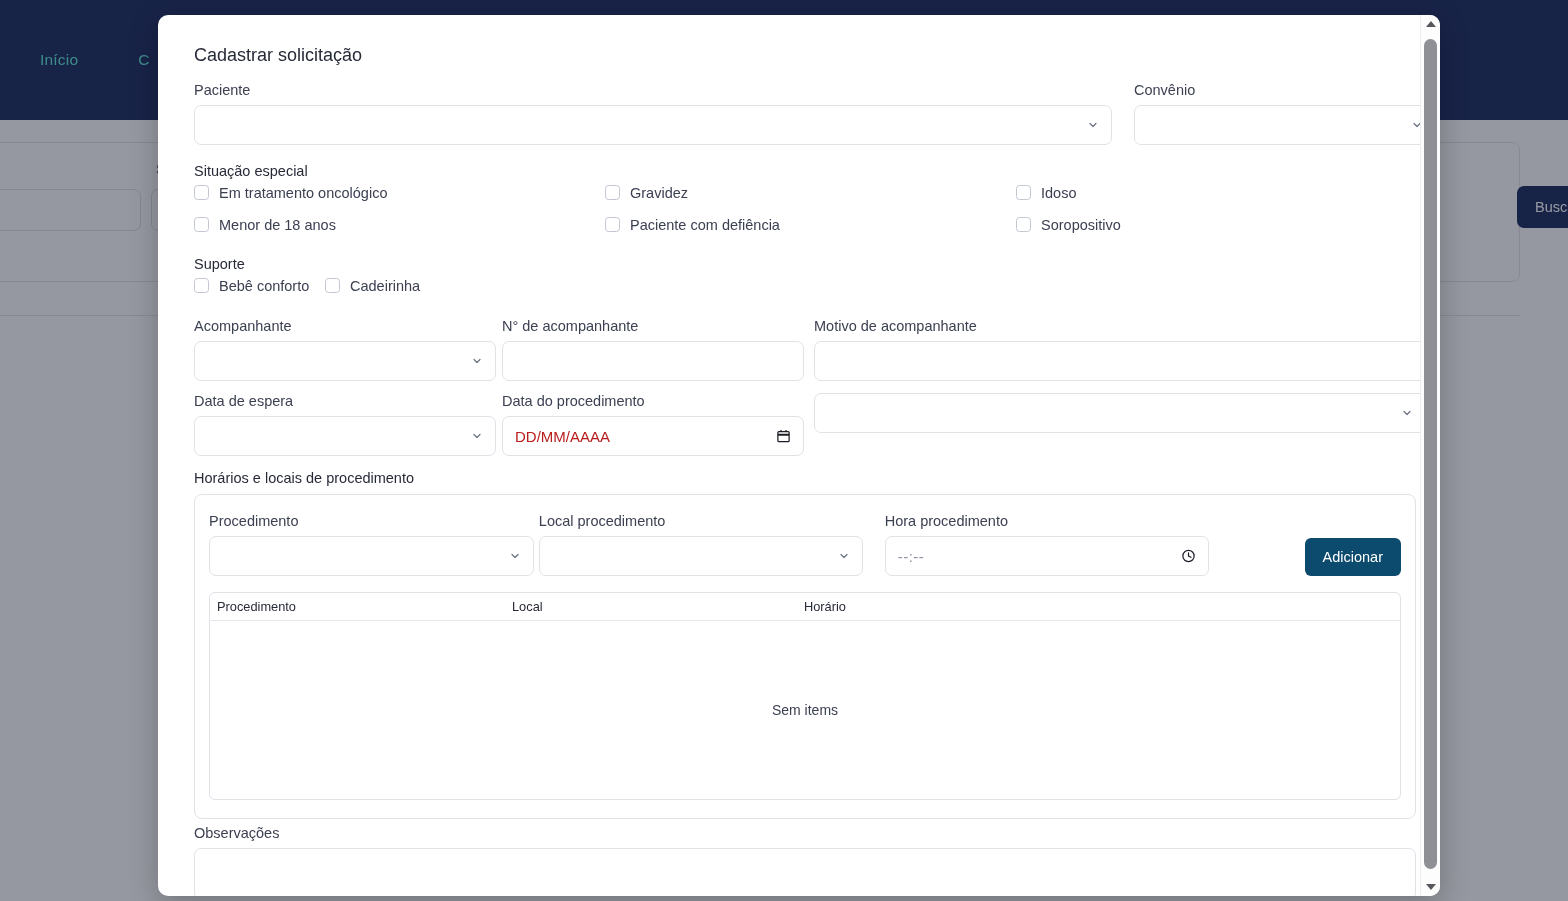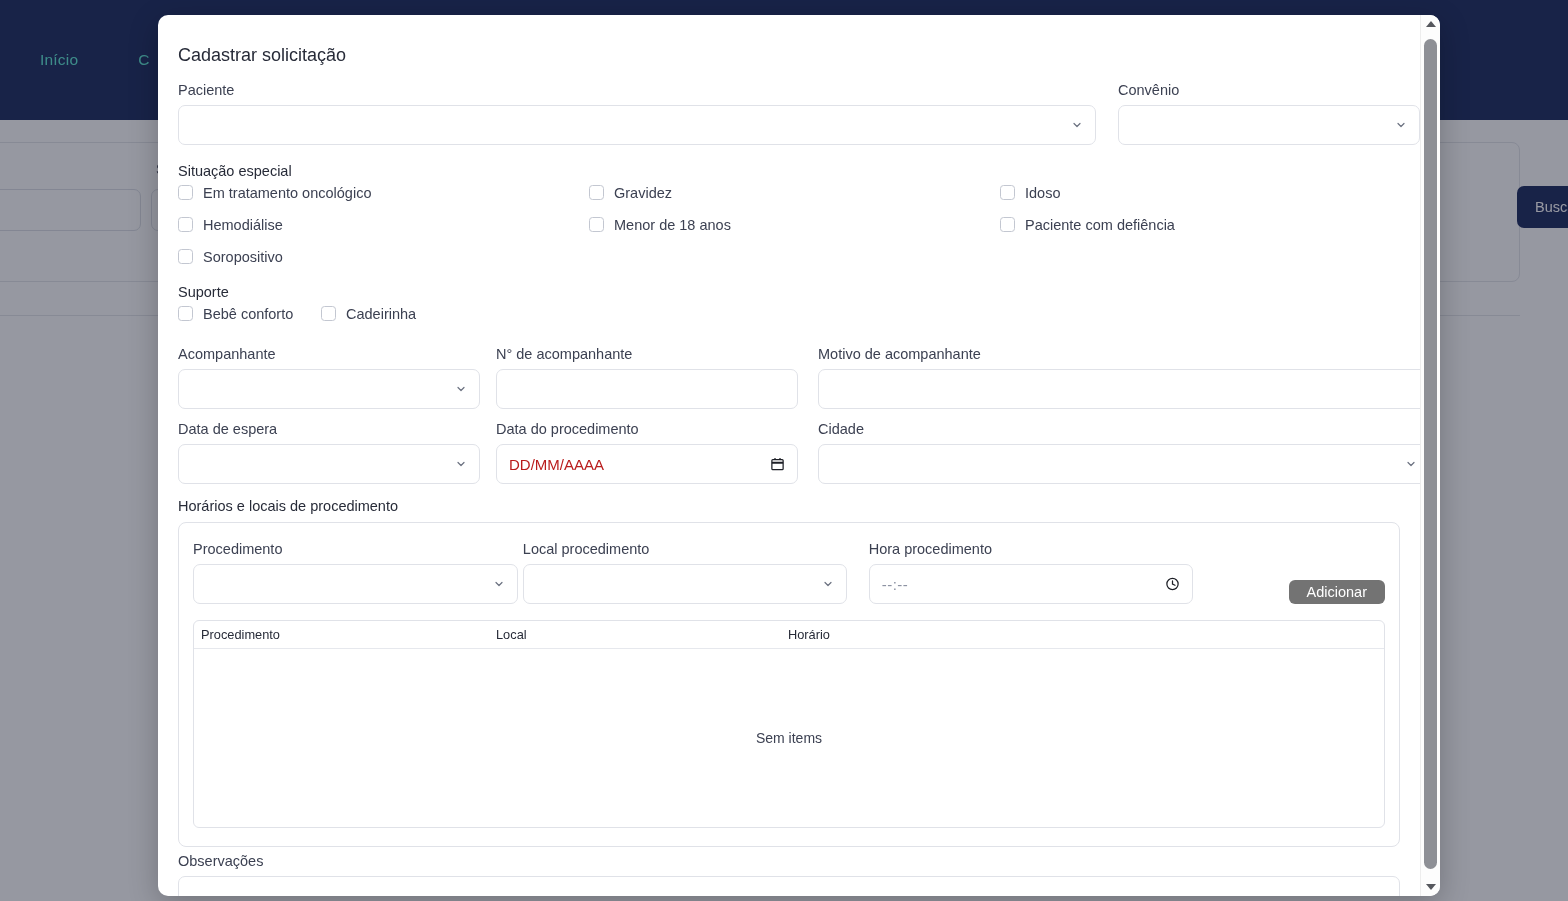--- a/index.html
+++ b/index.html
@@ -86,21 +86,21 @@
     position: absolute;
     left: 158px; top: 15px;
     width: 1282px; height: 881px;
     background: #ffffff;
     border-radius: 10px;
     overflow: hidden;
     box-shadow: 0 8px 30px rgba(0,0,0,.24);
   }
   #modal-scroll-area {
     position: absolute;
-    left: 0; top: 0;
+    left: 16px; top: 0;
     width: 1262px; height: 881px;
     overflow: hidden;
     padding: 18px 20px 0 20px;
   }
   #modal-title {
     font-size: 18px;
     color: #272b38;
     margin: 12px 0 0 0;
     font-weight: 400;
   }
@@ -168,27 +168,27 @@
     border: 1px solid #c3c7d1;
     border-radius: 3.5px;
     background: #fff;
     flex: none;
   }
   .chk-text {
     font-size: 14.5px; color: #3c4152;
   }
 
   #suporte-block { margin-top: 7px; }
-  .chk-inline { display: flex; align-items: center; gap: 12px; }
+  .chk-inline { display: flex; align-items: center; gap: 0; }
   .chk-inline .chk-item:first-child { width: 131px; }
 
   .grid-3 {
     display: grid;
     grid-template-columns: 302px 306px 612px;
-    gap: 0 16px;
+    gap: 0 6px;
     margin-top: 12px;
   }
   .grid-3 > div { padding-right: 0; }
   .g3-a { width: 302px; }
   .g3-b { width: 302px; }
   .g3-c { width: 612px; }
 
   
   #proc-panel {
     margin-top: 8px;
@@ -199,22 +199,22 @@
   #proc-top {
     display: flex;
     align-items: flex-end;
     gap: 0;
   }
   #proc-top .pc-1 { width: 342px; }
   #proc-top .pc-2 { width: 341px; margin-left: 5px; }
   #proc-top .pc-3 { width: 341px; margin-left: 22px; }
   #proc-top .pc-btn { margin-left: 96px; }
   #adicionar-btn {
-    height: 24px; padding: 0 18px;
-    background: #737373;
+    height: 38px; padding: 0 18px;
+    background: #0c4a6e;
     color: #fff; border: none; border-radius: 6px;
     font-size: 14.5px;
     font-family: "Liberation Sans", sans-serif;
     cursor: pointer;
   }
 
   #proc-table {
     margin-top: 16px;
     border: 1px solid #e0e2e8;
     border-radius: 6px;
@@ -344,24 +344,20 @@
           <span class="chk-box"></span>
           <span class="chk-text">Gravidez</span>
         </div>
         <div class="chk-item">
           <span class="chk-box"></span>
           <span class="chk-text">Idoso</span>
         </div>
 
         <div class="chk-item">
           <span class="chk-box"></span>
-          <span class="chk-text">Hemodiálise</span>
-        </div>
-        <div class="chk-item">
-          <span class="chk-box"></span>
           <span class="chk-text">Menor de 18 anos</span>
         </div>
         <div class="chk-item">
           <span class="chk-box"></span>
           <span class="chk-text">Paciente com defiência</span>
         </div>
 
         <div class="chk-item">
           <span class="chk-box"></span>
           <span class="chk-text">Soropositivo</span>
@@ -425,21 +421,20 @@
           <span class="ph">DD/MM/AAAA</span>
           <svg class="trail-icon" viewBox="0 0 24 24" fill="none" stroke="#1d1f26" stroke-width="2">
             <rect x="3" y="5" width="18" height="16" rx="1.5"></rect>
             <line x1="3" y1="10" x2="21" y2="10" stroke-width="3"></line>
             <line x1="8" y1="2.5" x2="8" y2="5.5"></line>
             <line x1="16" y1="2.5" x2="16" y2="5.5"></line>
           </svg>
         </div>
       </div>
       <div class="g3-c">
-        <label class="field-label">Cidade</label>
         <div class="ctl">
           <span class="ph"></span>
           <svg class="chev" viewBox="0 0 24 24" fill="none" stroke="#6b7180" stroke-width="2.4" stroke-linecap="round" stroke-linejoin="round">
               <polyline points="6 9 12 15 18 9"></polyline>
             </svg>
         </div>
       </div>
     </div>
 
     <div style="margin-top:14px">

